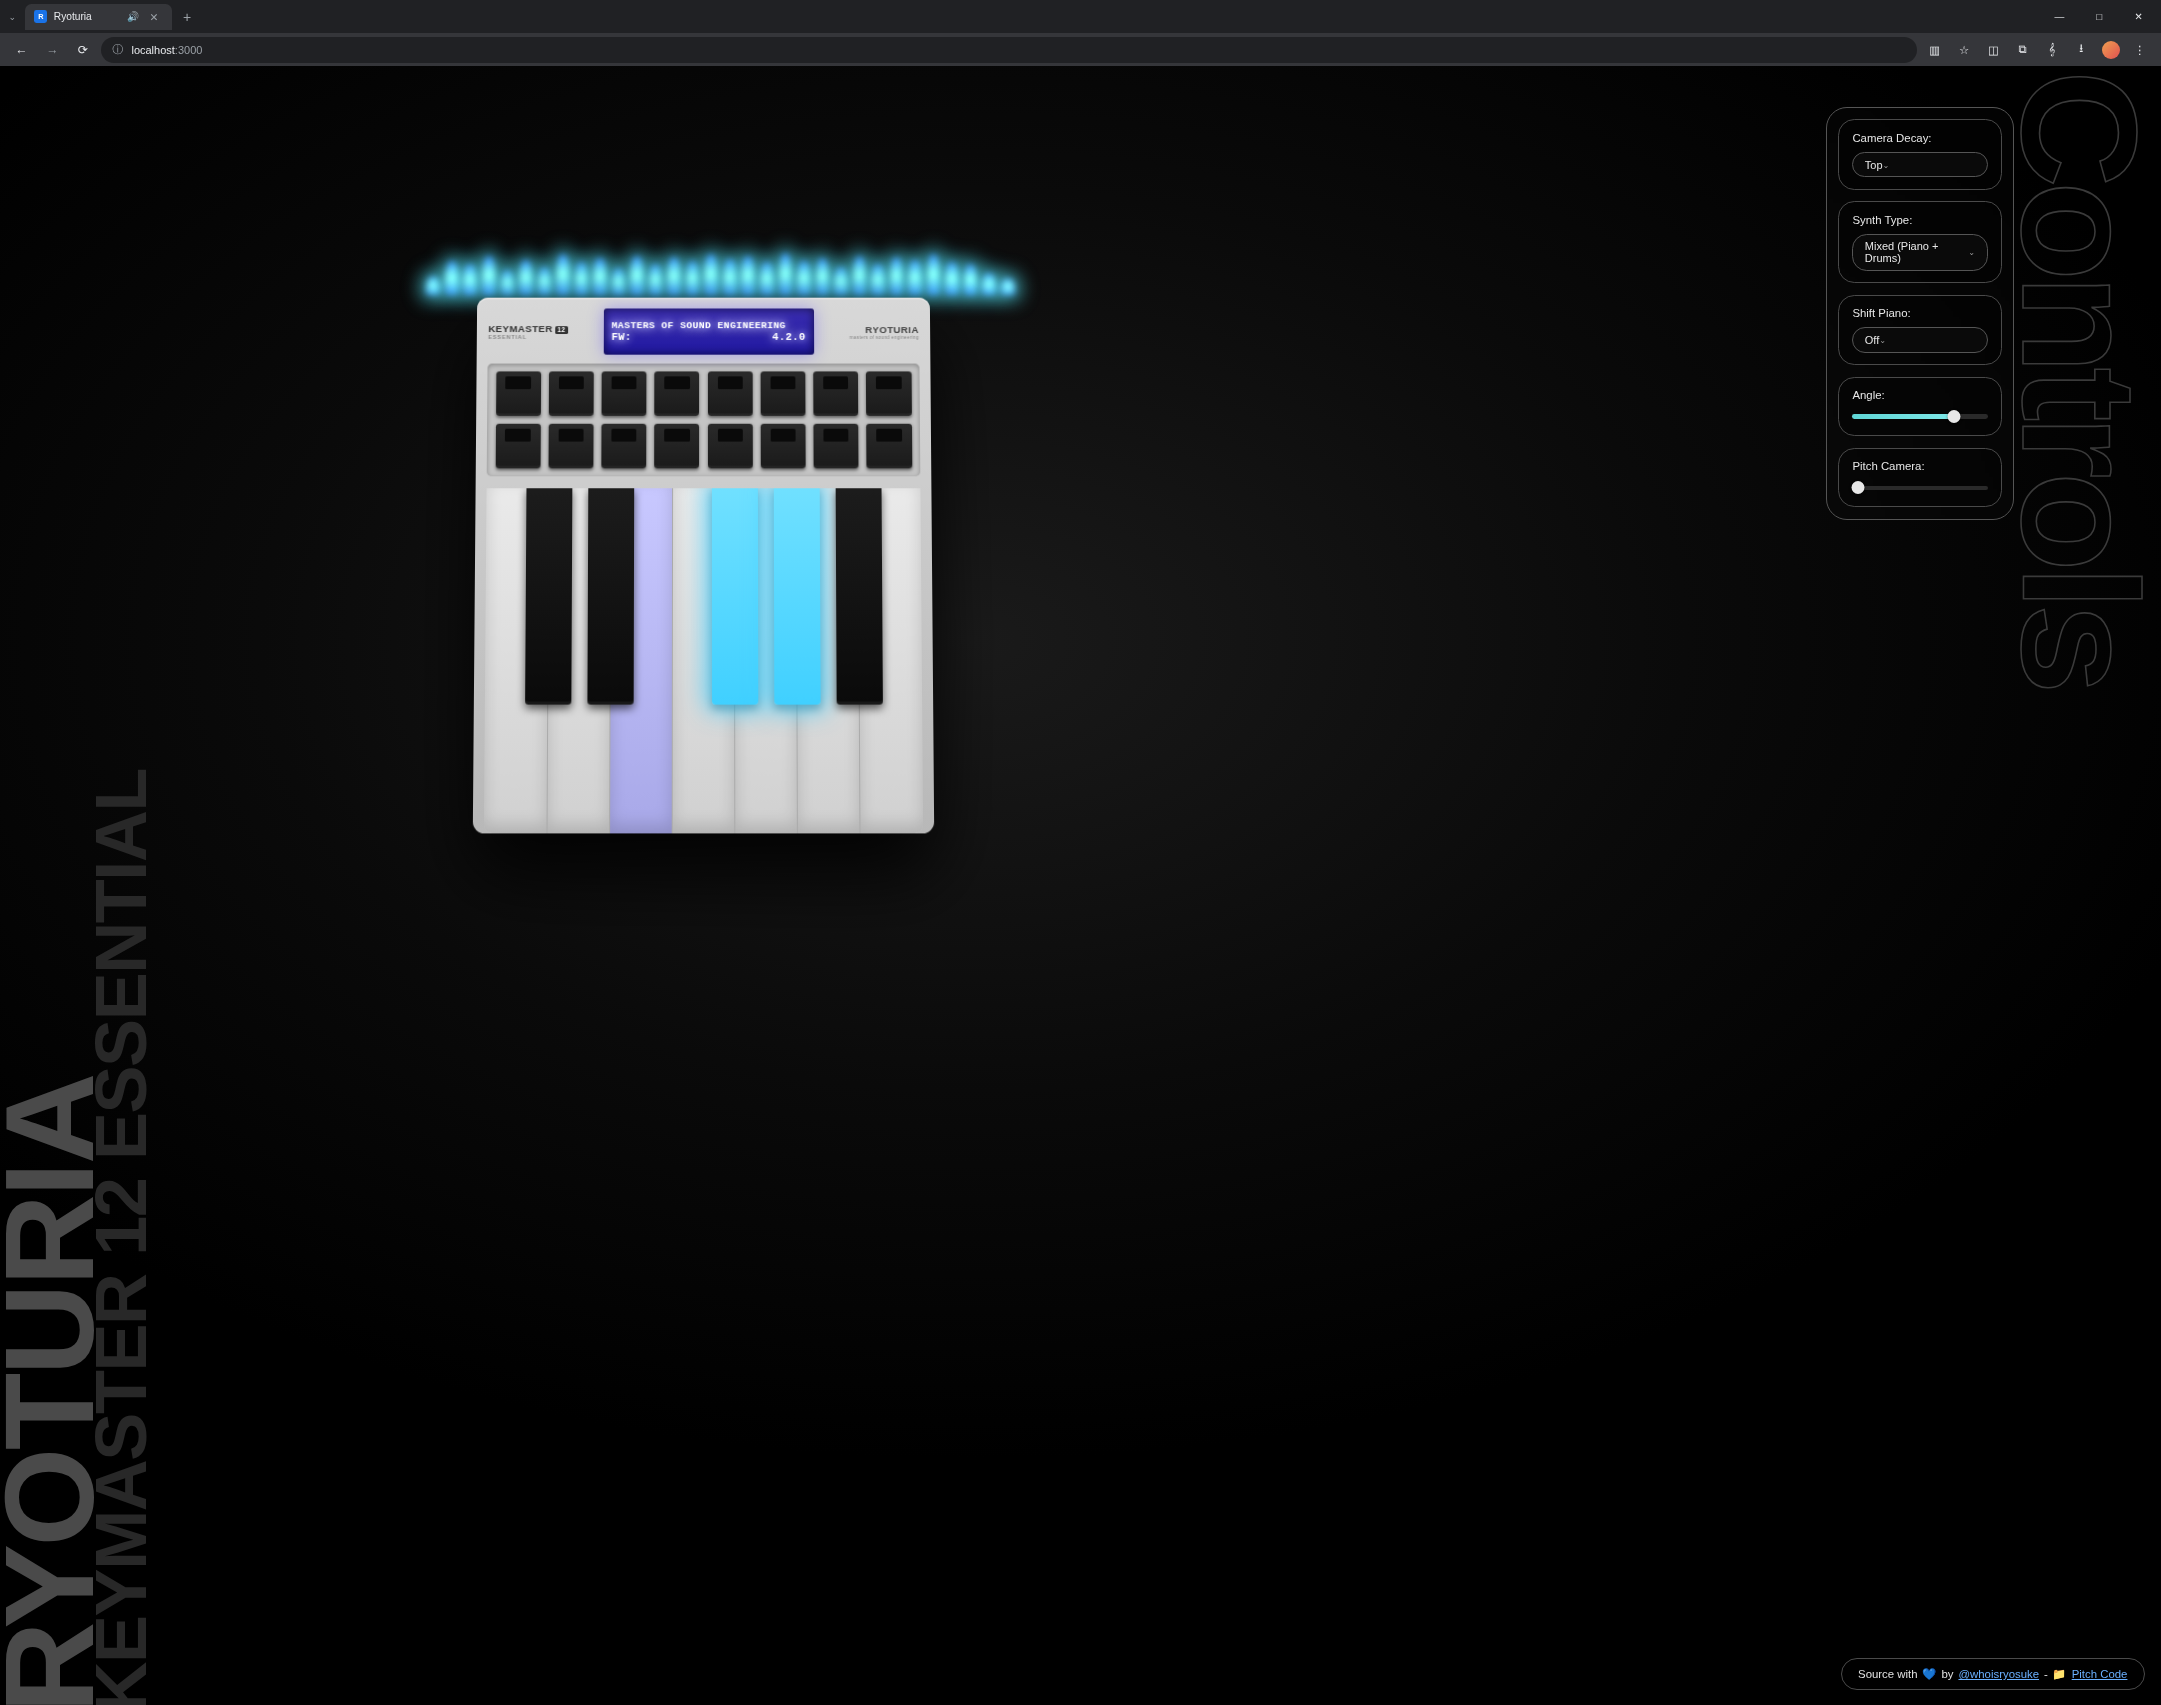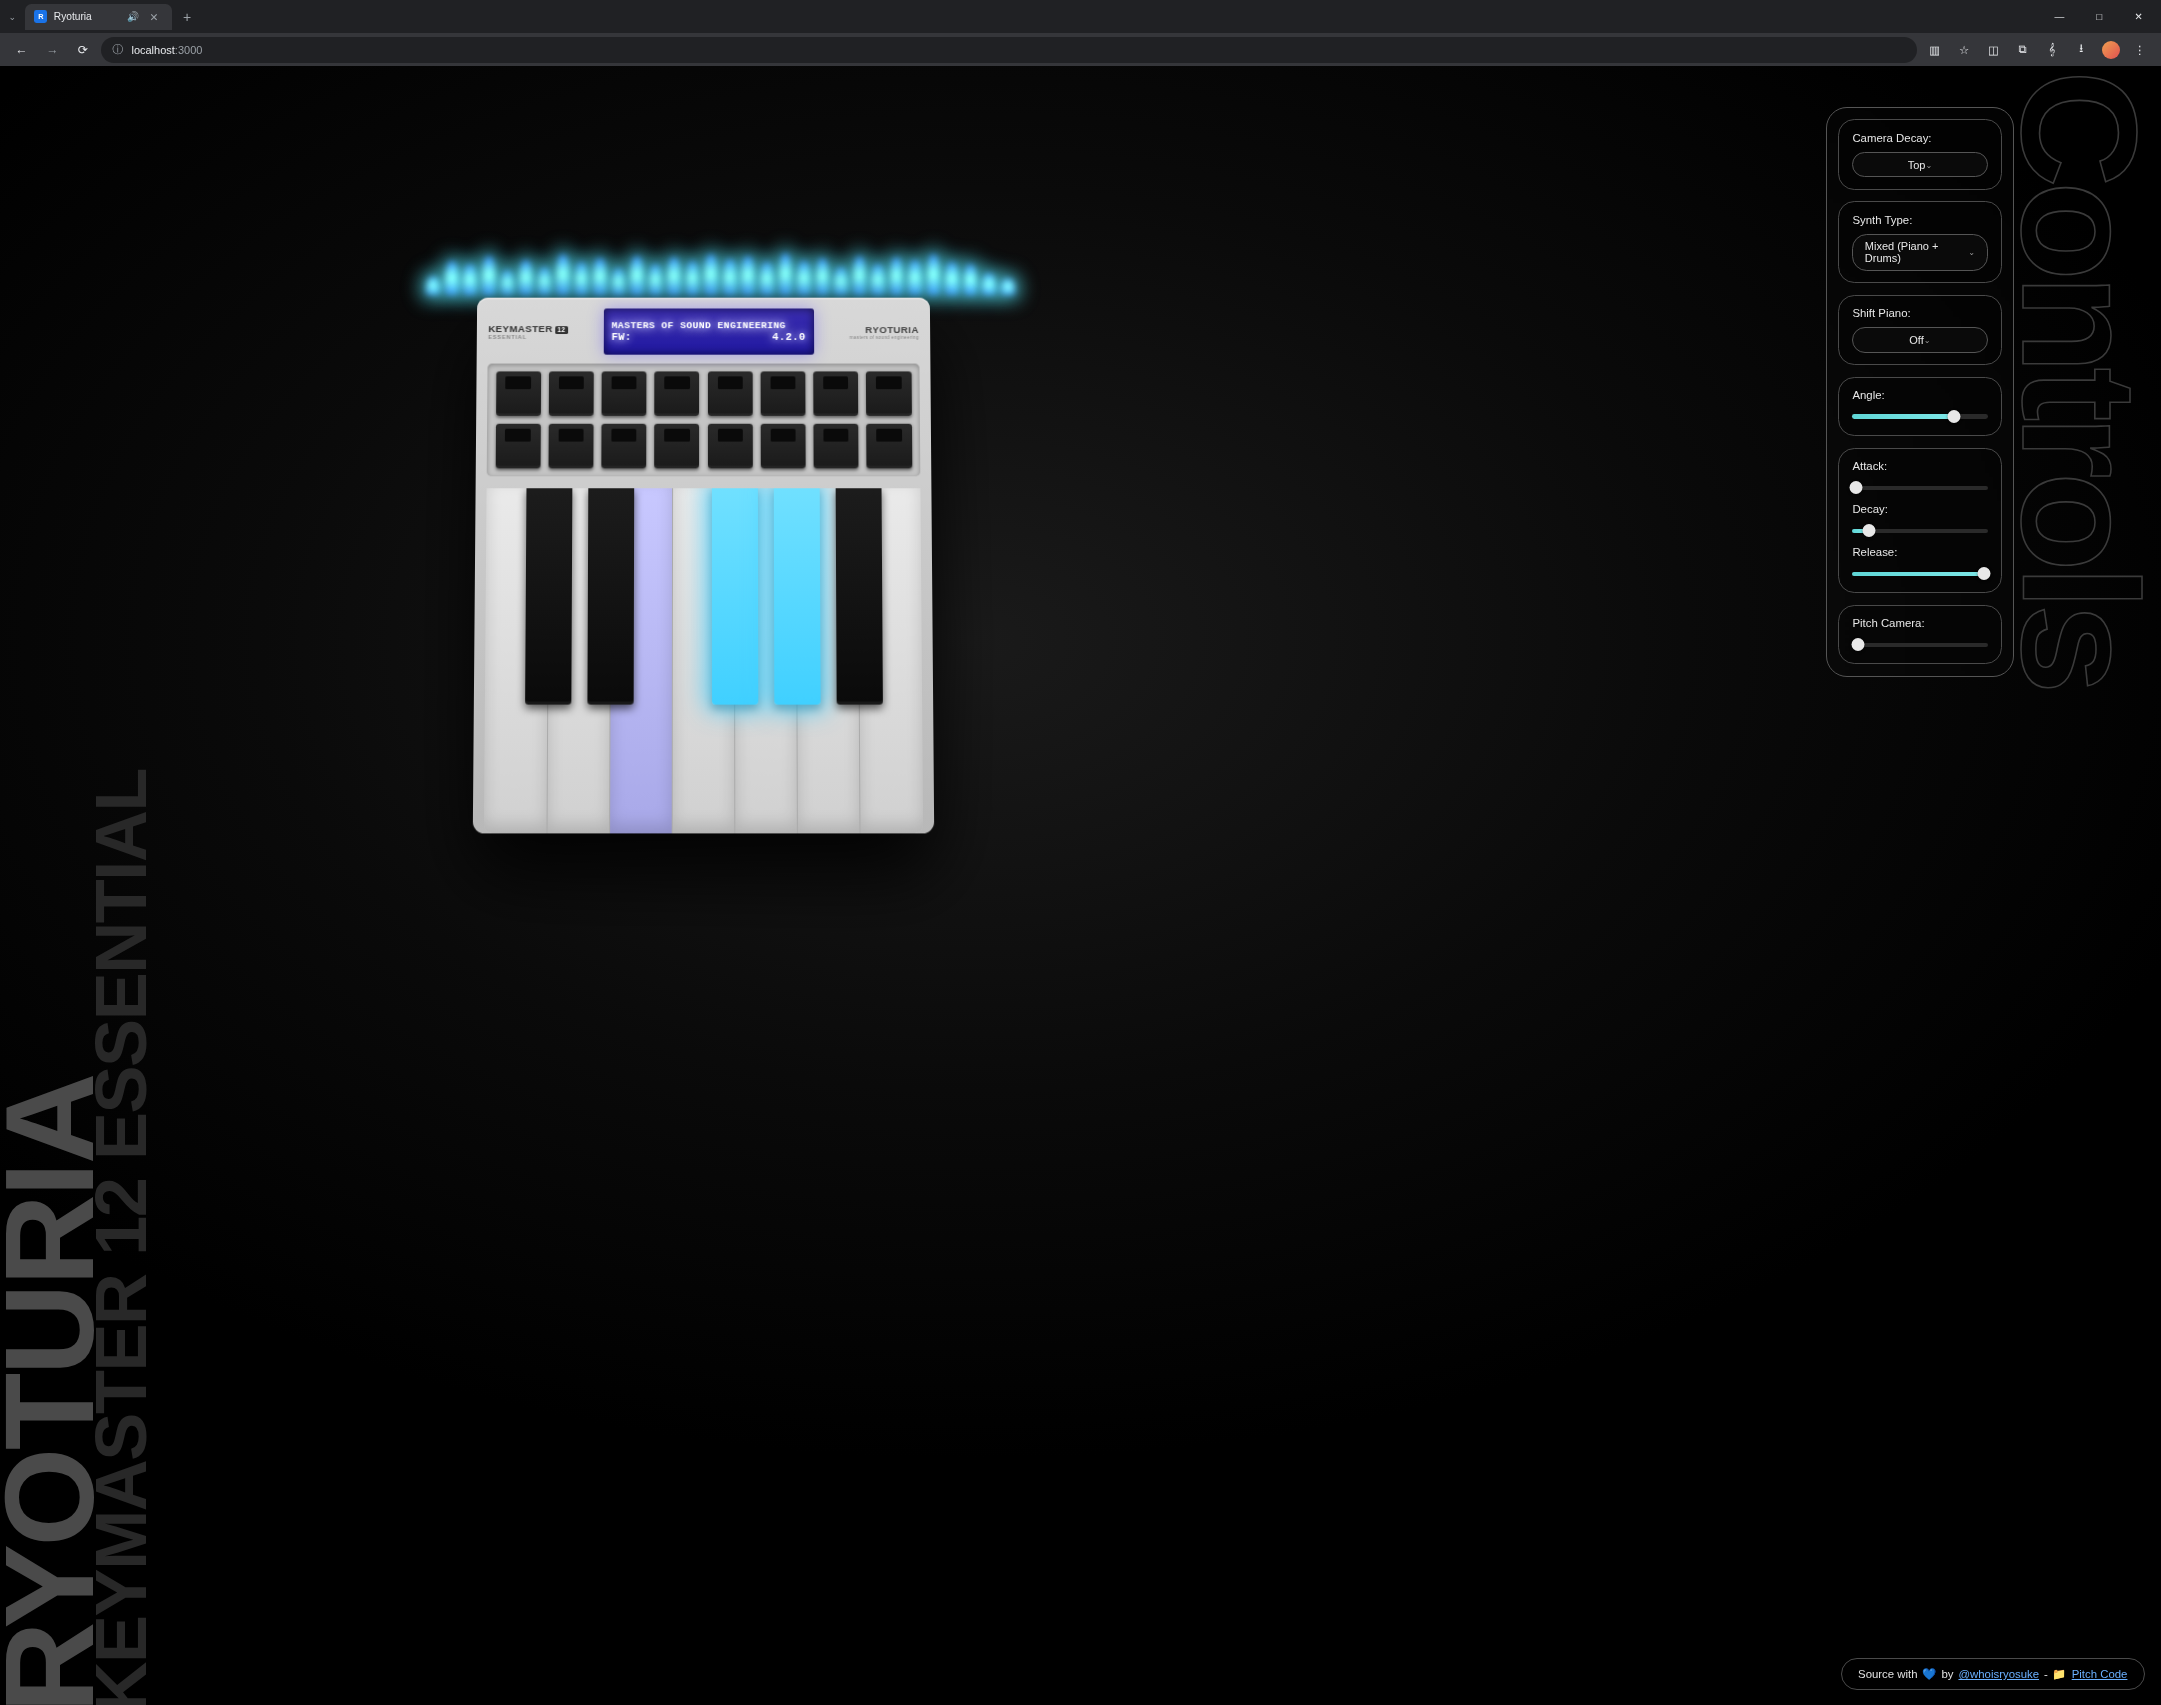--- a/index.html
+++ b/index.html
@@ -226,21 +226,21 @@
     padding:11.4px 13px;
     background: rgba(0,0,0,0.15);
     display:flex; flex-direction:column; gap:8.2px;
   }
   .ctrl-label {
     font-size:11.4px; color:#e8e8e8; font-weight:400;
   }
   .select {
     background:#0a0a0a; border:0.8px solid #555; border-radius:14.7px;
     padding:5.7px 11.4px; font-size:11px; color:#e8e8e8;
-    display:flex; align-items:center; justify-content:center;
+    display:flex; align-items:center; justify-content:flex-start;
     cursor:pointer;
   }
   .select .chev { font-size:8.2px; color:#999; }
 
   .slider {
     position:relative; height:14.7px; display:flex; align-items:center;
   }
   .slider-track {
     position:absolute; left:0; right:0; height:4.1px; border-radius:2.4px;
     background:#2a2a2a;
@@ -438,40 +438,20 @@
 
       <div class="control-group">
         <div class="ctrl-label">Angle:</div>
         <div class="slider">
           <div class="slider-track"></div>
             <div class="slider-fill" style="width: 75%;"></div>
             <div class="slider-thumb" style="left: 75%;"></div>
         </div>
       </div>
 
-      <div class="control-group">
-        <div class="ctrl-label">Attack:</div>
-        <div class="slider">
-          <div class="slider-track"></div>
-            <div class="slider-fill" style="width: 3%;"></div>
-            <div class="slider-thumb" style="left: 3%;"></div>
-        </div>
-        <div class="ctrl-label">Decay:</div>
-        <div class="slider">
-          <div class="slider-track"></div>
-            <div class="slider-fill" style="width: 12%;"></div>
-            <div class="slider-thumb" style="left: 12%;"></div>
-        </div>
-        <div class="ctrl-label">Release:</div>
-        <div class="slider">
-          <div class="slider-track"></div>
-            <div class="slider-fill" style="width: 97%;"></div>
-            <div class="slider-thumb" style="left: 97%;"></div>
-        </div>
-      </div>
 
       <div class="control-group">
         <div class="ctrl-label">Pitch Camera:</div>
         <div class="slider">
           <div class="slider-track"></div>
             <div class="slider-fill" style="width: 4%;"></div>
             <div class="slider-thumb" style="left: 4%;"></div>
         </div>
       </div>
 

